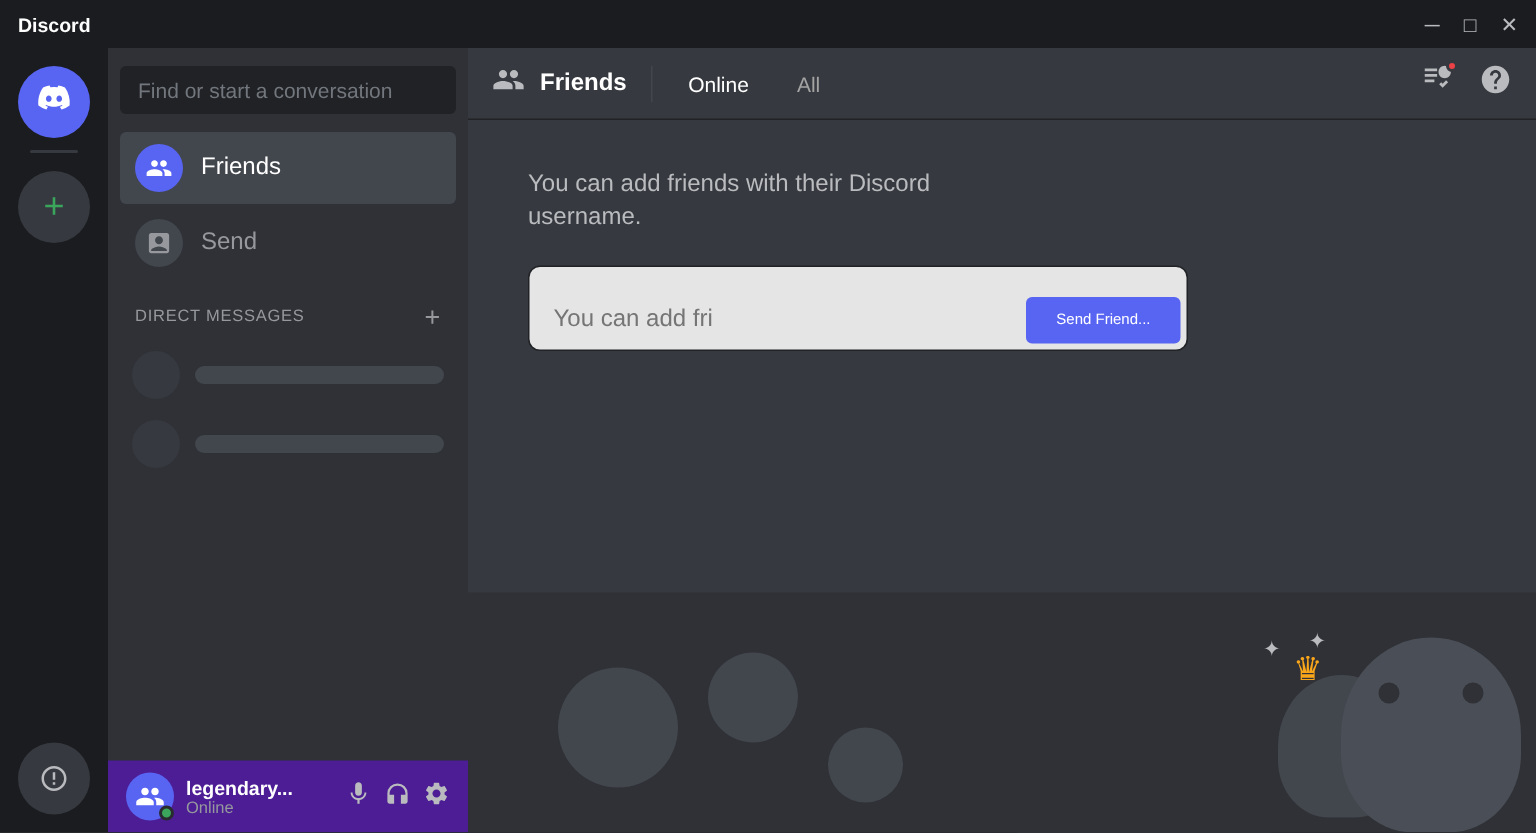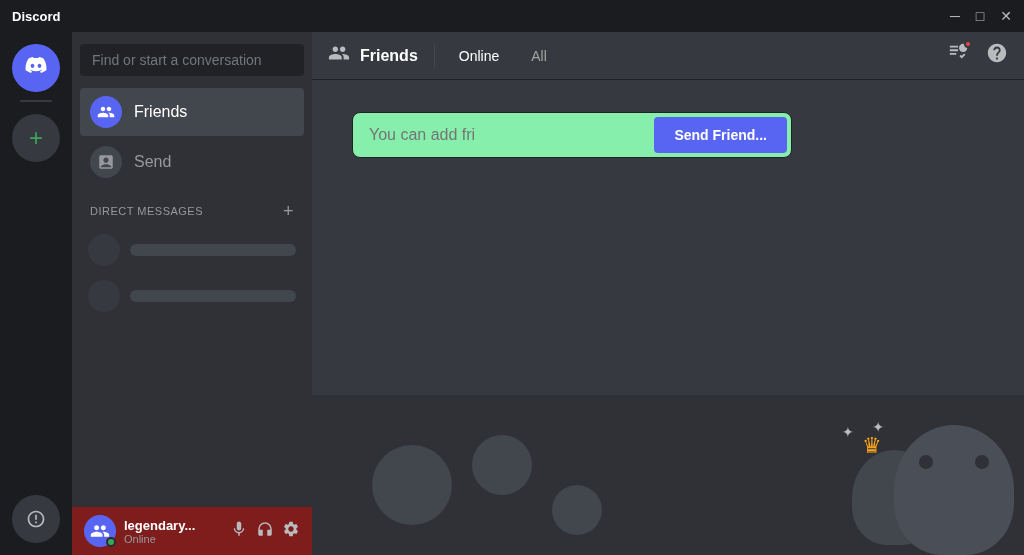--- a/index.html
+++ b/index.html
@@ -221,21 +221,21 @@
     }
     .dm-text {
       height: 12px;
       background: #42464d;
       border-radius: 6px;
       flex: 1;
     }
 
     
     .user-panel {
-      background: #7f1d1d;
+      background: #4c1d95;
       padding: 8px 12px;
       display: flex;
       align-items: center;
       gap: 8px;
       flex-shrink: 0;
     }
 
     .user-avatar-wrap {
       position: relative;
       flex-shrink: 0;
@@ -383,45 +383,45 @@
 
     .add-friend-desc {
       color: #b9bbbe;
       font-size: 16px;
       margin-bottom: 20px;
       line-height: 1.4;
     }
 
     .add-friend-form {
       display: flex;
-      background: #86efac;
+      background: #e5e5e5;
       border-radius: 8px;
-      padding: 4px 4px 4px 16px;
+      padding: 20px 4px 4px 16px;
       align-items: center;
       max-width: 440px;
       border: 1px solid #202225;
     }
 
     .add-friend-input {
       flex: 1;
       background: transparent;
       border: none;
       outline: none;
       color: #72767d;
       font-size: 16px;
     }
 
     .send-friend-btn {
       background: #5865f2;
       color: #fff;
       border: none;
       border-radius: 4px;
       padding: 10px 20px;
-      font-size: 14px;
-      font-weight: 700;
+      font-size: 10px;
+      font-weight: 400;
       cursor: pointer;
       white-space: nowrap;
     }
 
     
     .bottom-decoration {
       height: 160px;
       background: #2f3136;
       display: flex;
       align-items: center;
@@ -592,20 +592,24 @@
         <div class="notification-dot"></div>
       </div>
       <div class="header-icon-btn">
         <svg width="22" height="22" viewBox="0 0 24 24" fill="#b9bbbe">
           <path d="M12 2C6.48 2 2 6.48 2 12s4.48 10 10 10 10-4.48 10-10S17.52 2 12 2zm1 17h-2v-2h2v2zm2.07-7.75l-.9.92C13.45 12.9 13 13.5 13 15h-2v-.5c0-1.1.45-2.1 1.17-2.83l1.24-1.26c.37-.36.59-.86.59-1.41 0-1.1-.9-2-2-2s-2 .9-2 2H8c0-2.21 1.79-4 4-4s4 1.79 4 4c0 .88-.36 1.68-.93 2.25z"></path>
         </svg>
       </div>
     </div>
 
     <div class="friends-area">
+      <div class="add-friend-desc">
+        <span>You can add friends with their Discord</span><br>
+        <span>username.</span>
+      </div>
       <div class="add-friend-form">
         <input class="add-friend-input" type="text" placeholder="You can add fri" style="">
         <button class="send-friend-btn">Send Friend...</button>
       </div>
 
       <div class="bottom-decoration" style="position:absolute; bottom:0; left:0; right:0; height:160px; background:#2f3136; overflow:hidden;">
 
         <div class="deco-circle-1"></div>
         <div class="deco-circle-2"></div>
         <div class="deco-circle-3"></div>

